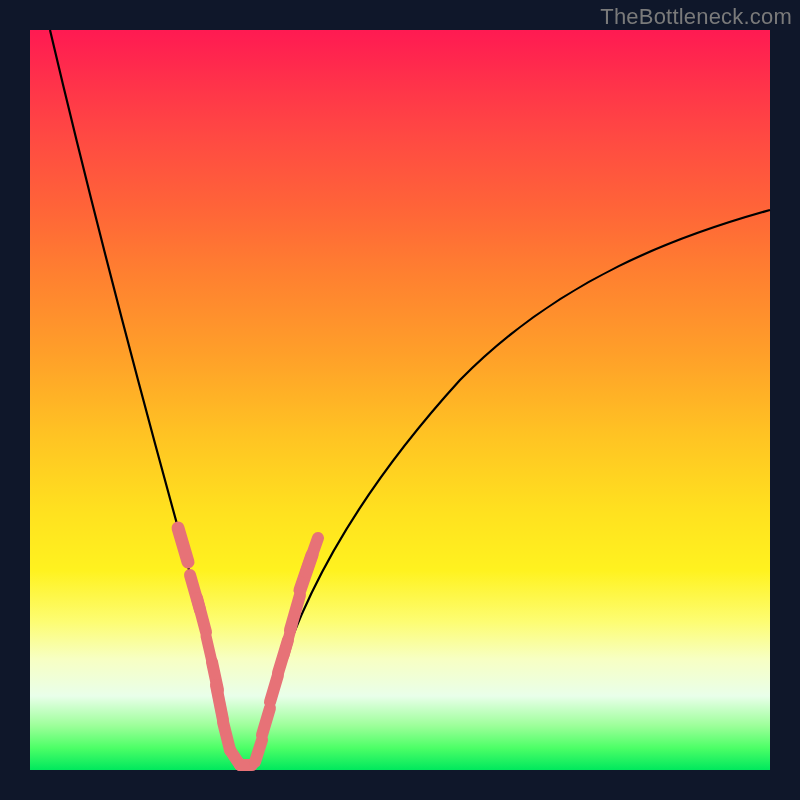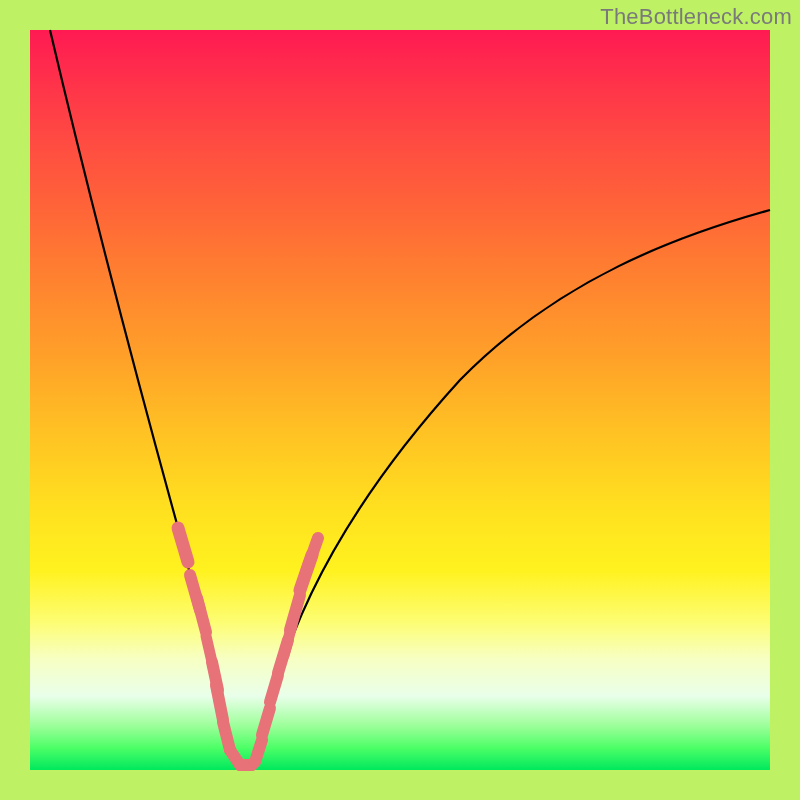--- a/index.html
+++ b/index.html
@@ -10,21 +10,21 @@
     background: #000;
     overflow: hidden;
     font-family: Arial, Helvetica, sans-serif;
   }
   .frame {
     position: absolute;
     top: 0;
     left: 0;
     width: 800px;
     height: 800px;
-    background: #bef264;
+    background: #0f172a;
   }
   .plot-area {
     position: absolute;
     top: 30px;
     left: 30px;
     width: 740px;
     height: 740px;
     
     background: linear-gradient(
       to bottom,

